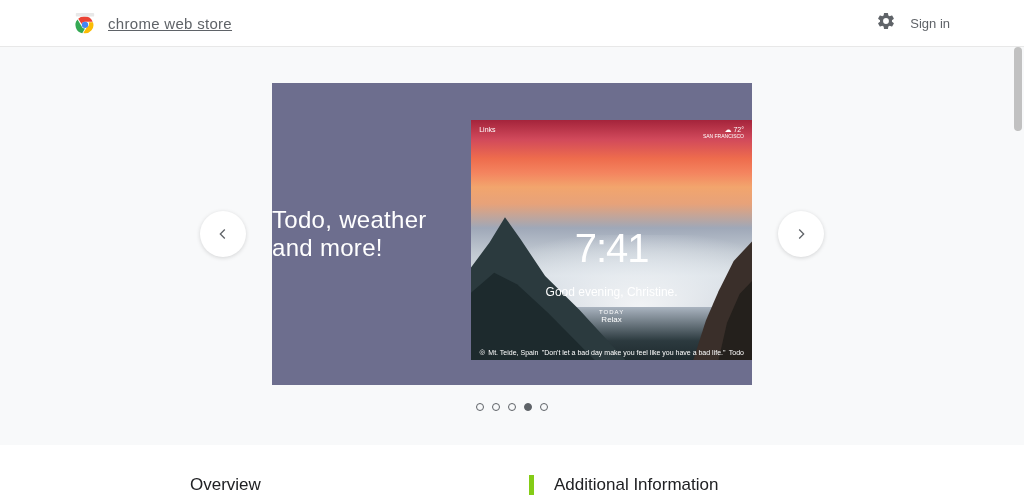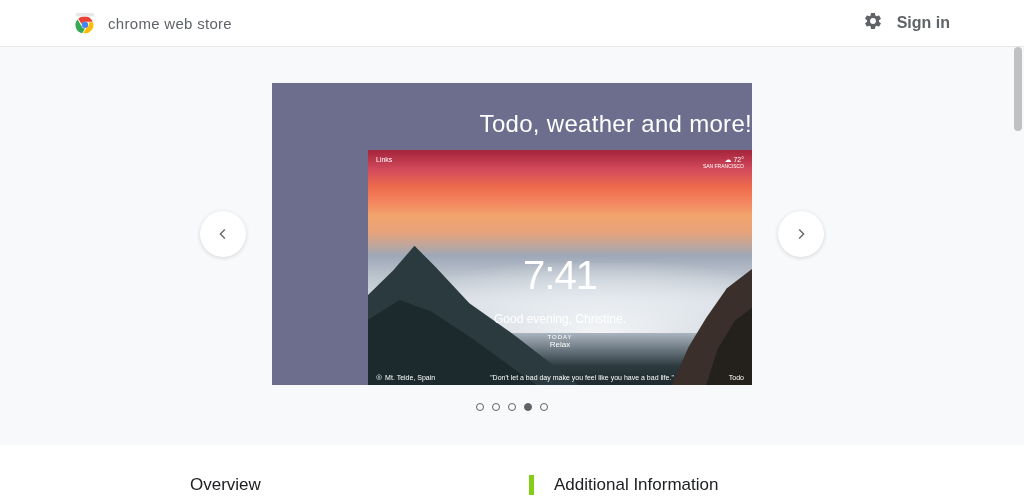--- a/index.html
+++ b/index.html
@@ -1,26 +1,26 @@
 <!DOCTYPE html>
 <html><head>
 <meta charset="utf-8">
 <style>
   * { margin: 0; padding: 0; box-sizing: border-box; }
   body { font-family: Arial, sans-serif; background: #fff; color: #202124; width: 1024px; height: 500px; overflow: hidden; }
   .header { display: flex; align-items: center; justify-content: space-between; padding: 12px 24px 12px 74px; border-bottom: 1px solid #e8e8e8; height: 47px; }
   .header-left { display: flex; align-items: center; gap: 12px; }
   .logo { width: 22px; height: 22px; position: relative; }
-  .store-title { font-size: 15px; color: #5f6368; letter-spacing: 0.3px; }
+  .store-title { font-size: 15px; color: #5f6368; letter-spacing: 0.3px; text-decoration: underline; }
   .header-right { display: flex; align-items: center; gap: 14px; padding-right: 50px; }
   .gear-icon svg { width: 20px; height: 20px; fill: #5f6368; }
-  .signin { font-size: 16px; color: #5f6368; cursor: pointer; font-weight: bold; }
+  .signin { font-size: 13px; color: #5f6368; cursor: pointer; }
   .gallery-section { background: #f8f9fa; padding: 36px 0 34px 0; position: relative; }
   .carousel-wrap { position: relative; width: 100%; display: flex; align-items: center; justify-content: center; }
-  .slide-card { width: 480px; height: 302px; background: #6d6e8e; display: flex; flex-direction: column; align-items: flex-end; padding-top: 27px; }
+  .slide-card { width: 480px; height: 302px; background: #6d6e8e; display: flex; flex-direction: row; align-items: center; padding-top: 12px; }
   .slide-headline { color: #fff; font-size: 24px; font-weight: 300; letter-spacing: 0.3px; margin-bottom: 12px; }
   .slide-preview { width: 384px; height: 240px; position: relative; border-radius: 0; overflow: hidden;
     background: linear-gradient(to bottom,
       #a4243b 0%, #d1495b 8%, #ee6c4d 16%, #f4845f 22%,
       #f2a56d 28%, #e7a27a 35%, #9fa8b8 45%,
       #bfc7d0 55%, #d5dce2 65%, #a9b3bf 78%,
       #2c3a3f 92%, #1e2a2e 100%);
   }
   .mountain { position:absolute; left:0; bottom:0; width:55%; height:70%; }
   .mountain svg { width:100%; height:100%; display:block; }

